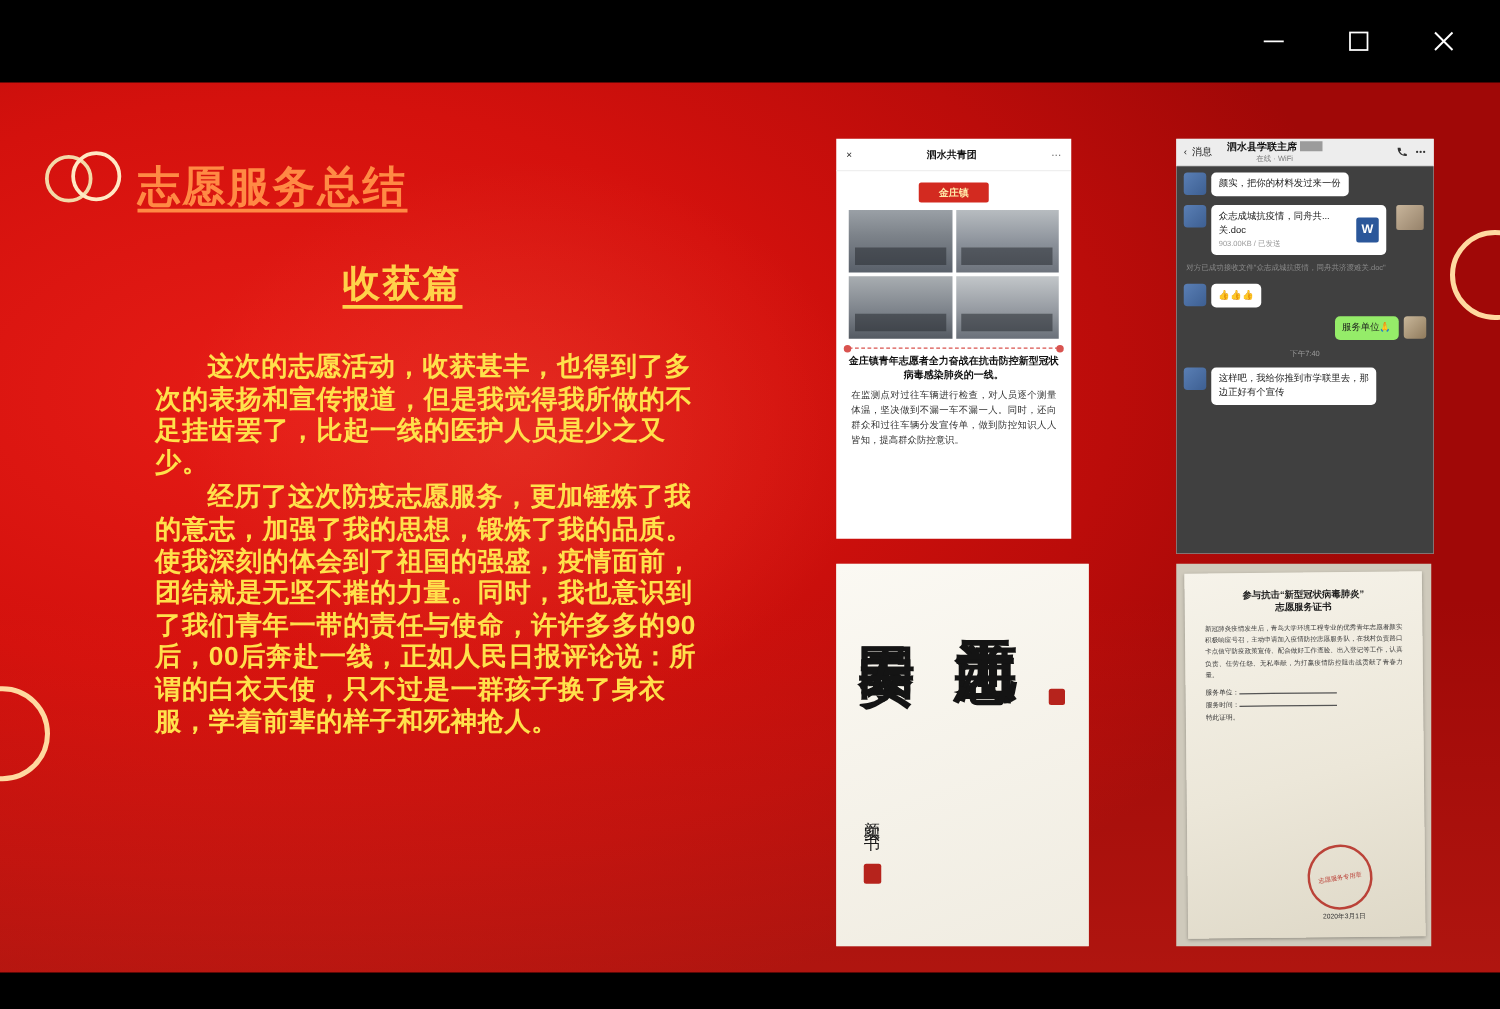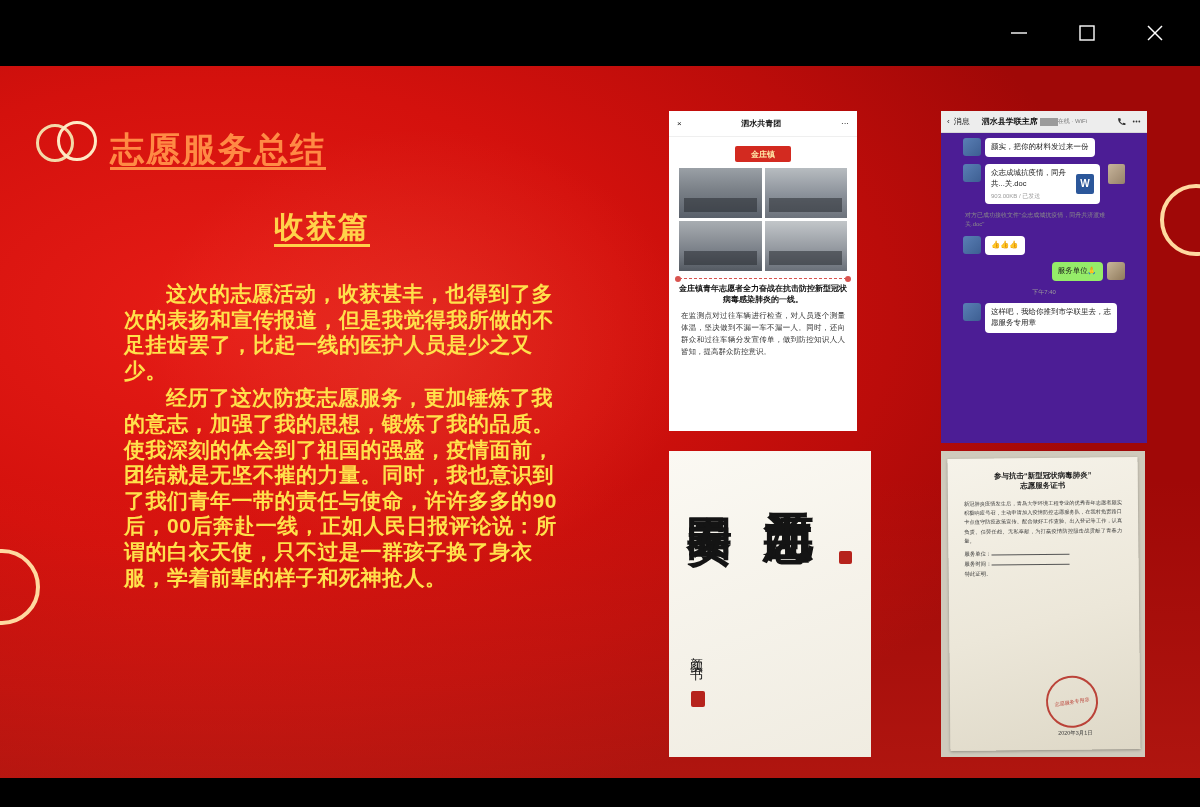--- a/index.html
+++ b/index.html
@@ -235,22 +235,22 @@
     width: 18px; height: 8px;
     background: #9b9b9b;
     vertical-align: middle;
     margin-left: 2px;
   }
   .chat-status { font-size: 6px; color: #7a7a7a; }
   .chat-icons { margin-left: auto; display:flex; gap:6px; align-items:center;}
   .chat-body {
     position: relative;
     height: 310px;
-    background: #4c1d95;
-    padding: 5px 22px;
+    background: #404040;
+    padding: 5px 6px;
     box-sizing: border-box;
   }
   .msg { display: flex; align-items: flex-start; gap: 4px; margin-bottom: 7px; }
   .msg.right { flex-direction: row-reverse; }
   .avatar {
     width: 18px; height: 18px; border-radius: 3px;
     background: linear-gradient(135deg,#5a7fb5,#3d5f92);
     flex: none;
   }
   .avatar.img { background: linear-gradient(135deg,#c9b79a,#8f7a5c); }
@@ -413,21 +413,21 @@
       </div>
       <div class="art-sep"></div>
       <div class="art-h">金庄镇青年志愿者全力奋战在抗击防控新型冠状病毒感染肺炎的一线。</div>
       <div class="art-p">在监测点对过往车辆进行检查，对人员逐个测量体温，坚决做到不漏一车不漏一人。同时，还向群众和过往车辆分发宣传单，做到防控知识人人皆知，提高群众防控意识。</div>
     </div>
 
     <div class="card" id="card-chat">
       <div class="chat-bar">
         <span class="chat-back">‹</span>
         <span class="chat-back">消息</span>
-        <span style="display:flex;flex-direction:row;align-items:center;margin-left:8px;">
+        <span style="display:flex;flex-direction:column;align-items:center;margin-left:8px;">
           <span class="chat-name"><span>泗水县学联主席</span><span class="redact"></span></span>
           <span class="chat-status">在线 · WiFi</span>
         </span>
         <span class="chat-icons">
           <svg width="9" height="9" viewBox="0 0 16 16">
             <path d="M3 2h3l1 4-2 1c1 2 3 4 5 5l1-2 4 1v3H13C7 14 2 9 2 3V2z" fill="#333"></path>
           </svg>
           <svg width="9" height="9" viewBox="0 0 16 16">
             <circle cx="3" cy="8" r="1.6" fill="#333"></circle>
               <circle cx="8" cy="8" r="1.6" fill="#333"></circle>
@@ -456,21 +456,21 @@
           <div class="avatar"></div>
           <div class="bubble">👍👍👍</div>
         </div>
         <div class="msg right">
           <div class="avatar img"></div>
           <div class="bubble green">服务单位🙏</div>
         </div>
         <div class="time-stamp">下午7:40</div>
         <div class="msg">
           <div class="avatar"></div>
-          <div class="bubble">这样吧，我给你推到市学联里去，志愿服务专用章</div>
+          <div class="bubble">这样吧，我给你推到市学联里去，那边正好有个宣传</div>
         </div>
       </div>
     </div>
 
     <div class="card" id="card-calli">
       <div class="calli-inner">
         <div class="calli-col c1" style="writing-mode:vertical-rl;">国泰民安</div>
         <div class="calli-col c2" style="writing-mode:vertical-rl;">山河无恙</div>
         <div class="calli-sig">颜实 书</div>
         <div class="calli-seal seal-1"></div>

